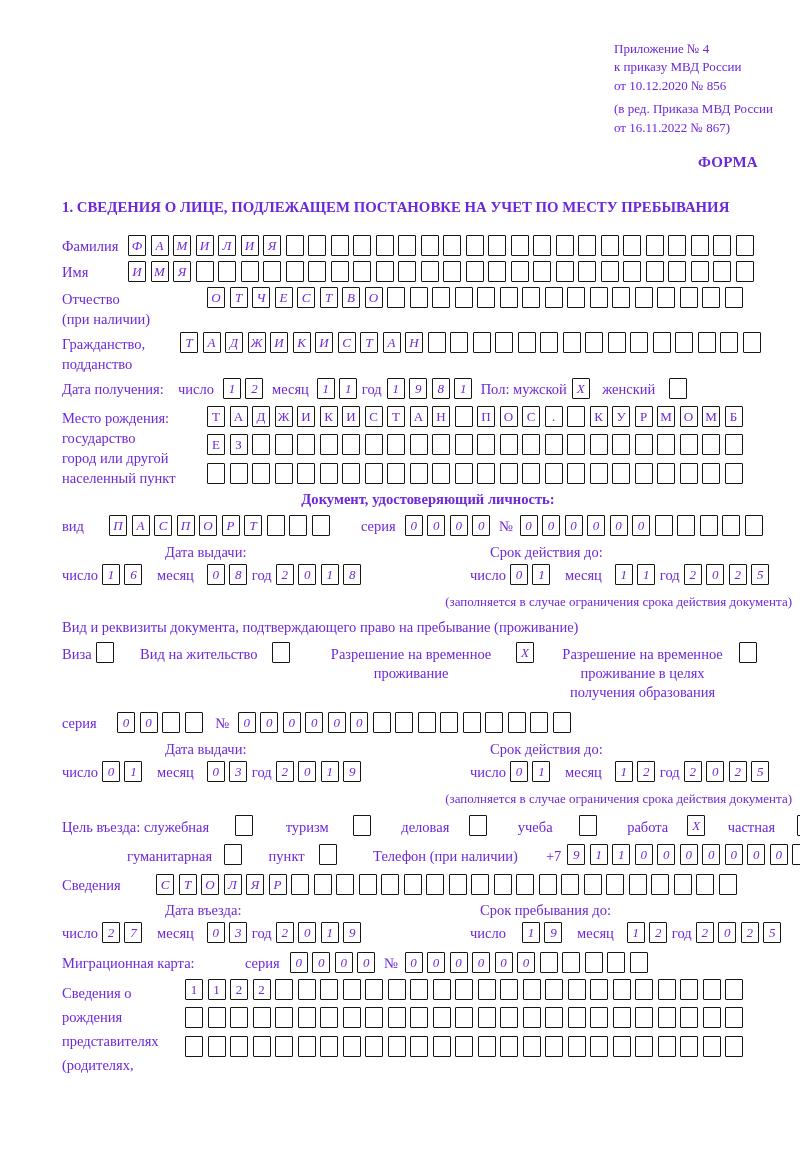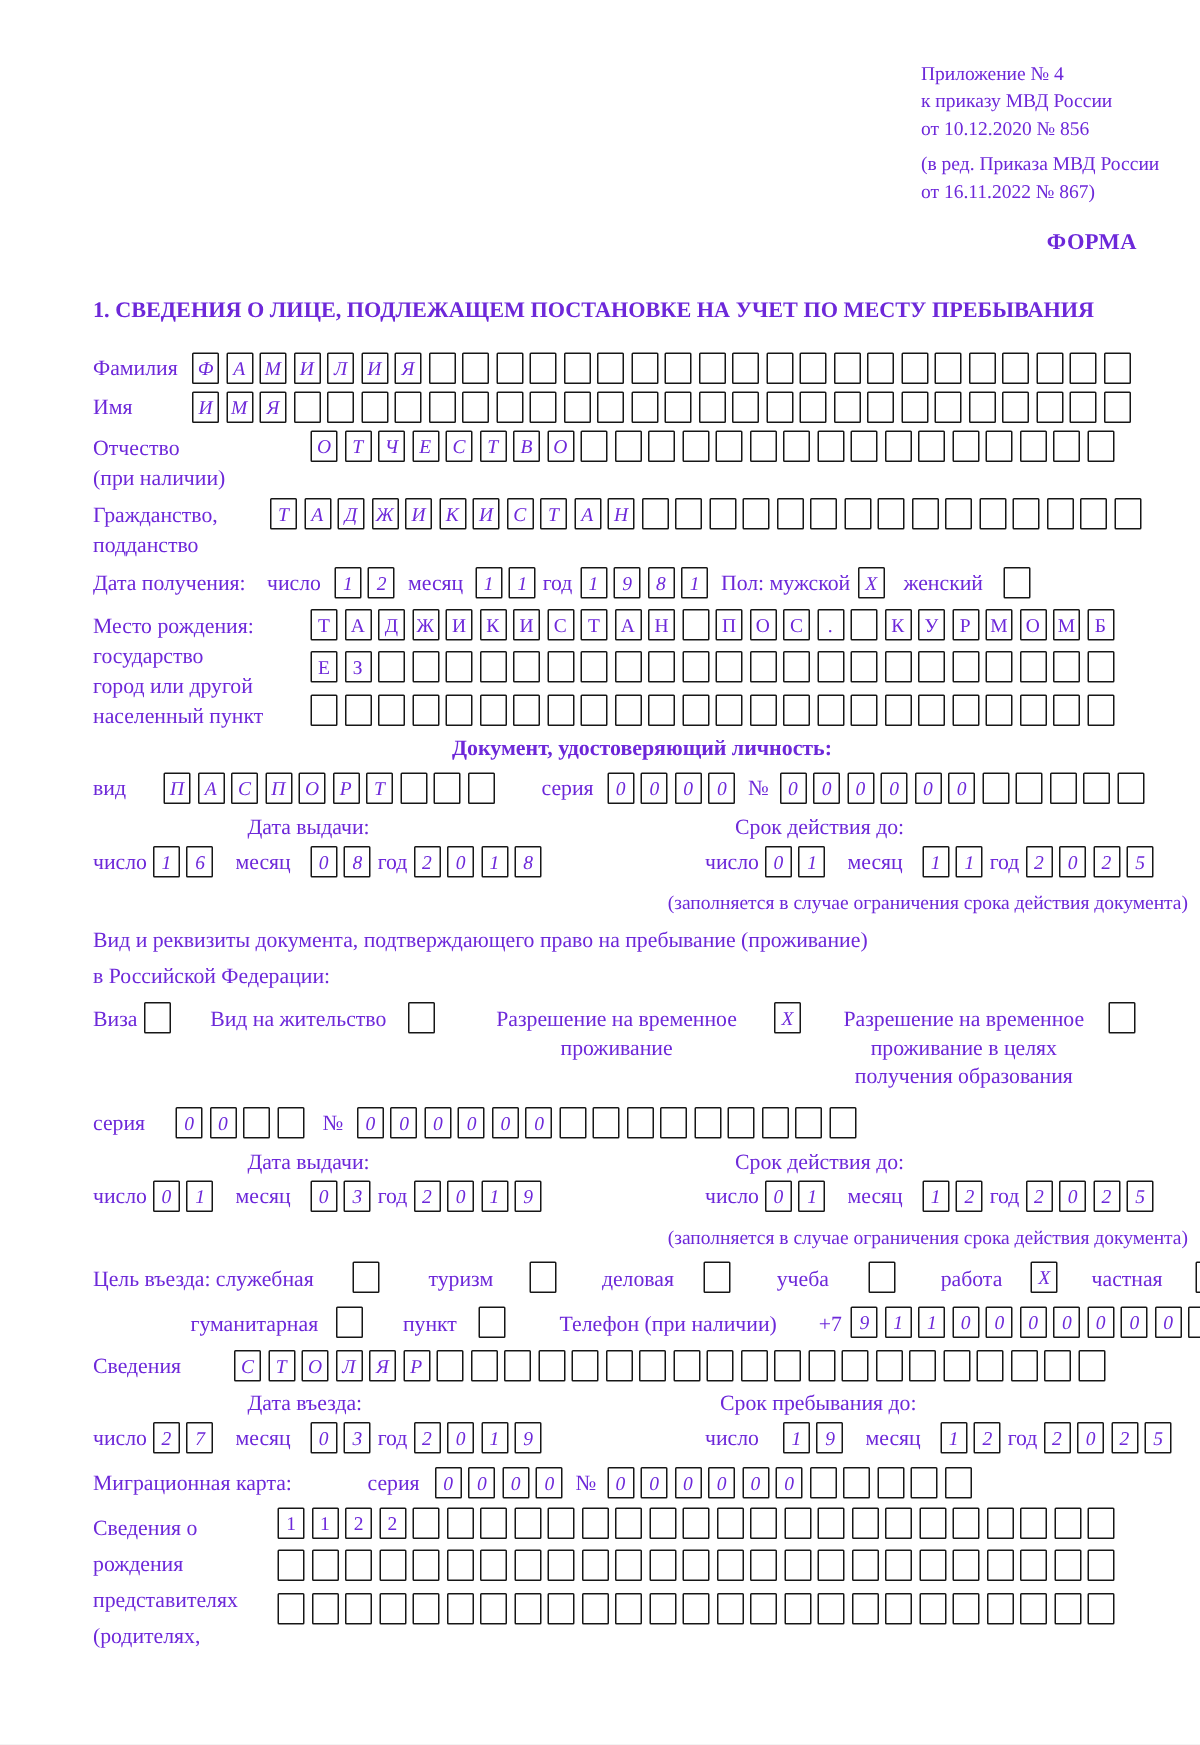--- a/index.html
+++ b/index.html
@@ -139,21 +139,20 @@
       <span class="cells" style="margin-left:4px"><span class="cell">0</span><span class="cell">1</span></span>
       <span class="dlabel" style="margin-left:10px">месяц</span>
       <span class="cells" style="margin-left:13px"><span class="cell">1</span><span class="cell">1</span></span>
       <span class="dlabel">год</span>
       <span class="cells" style="margin-left:4px"><span class="cell">2</span><span class="cell">0</span><span class="cell">2</span><span class="cell">5</span></span>
     </span>
   </div>
   <div class="note-right">(заполняется в случае ограничения срока действия документа)</div>
 
   <div class="intro">Вид и реквизиты документа, подтверждающего право на пребывание (проживание)</div>
-  <div class="intro" style="margin-bottom:8px;">в Российской Федерации:</div>
 
   <div class="frow" style="margin-bottom:10px;">
     <span class="ckl">Виза</span>
     <span class="cells" style="margin-left:4px"><span class="cell"></span></span>
     <span class="ckl" style="margin-left:22px">Вид на жительство</span>
     <span class="cells" style="margin-left:14px"><span class="cell"></span></span>
     <span class="ckbl" style="margin-left:22px;width:190px">
       <span>Разрешение на временное</span><br>
       <span>проживание</span>
     </span>

